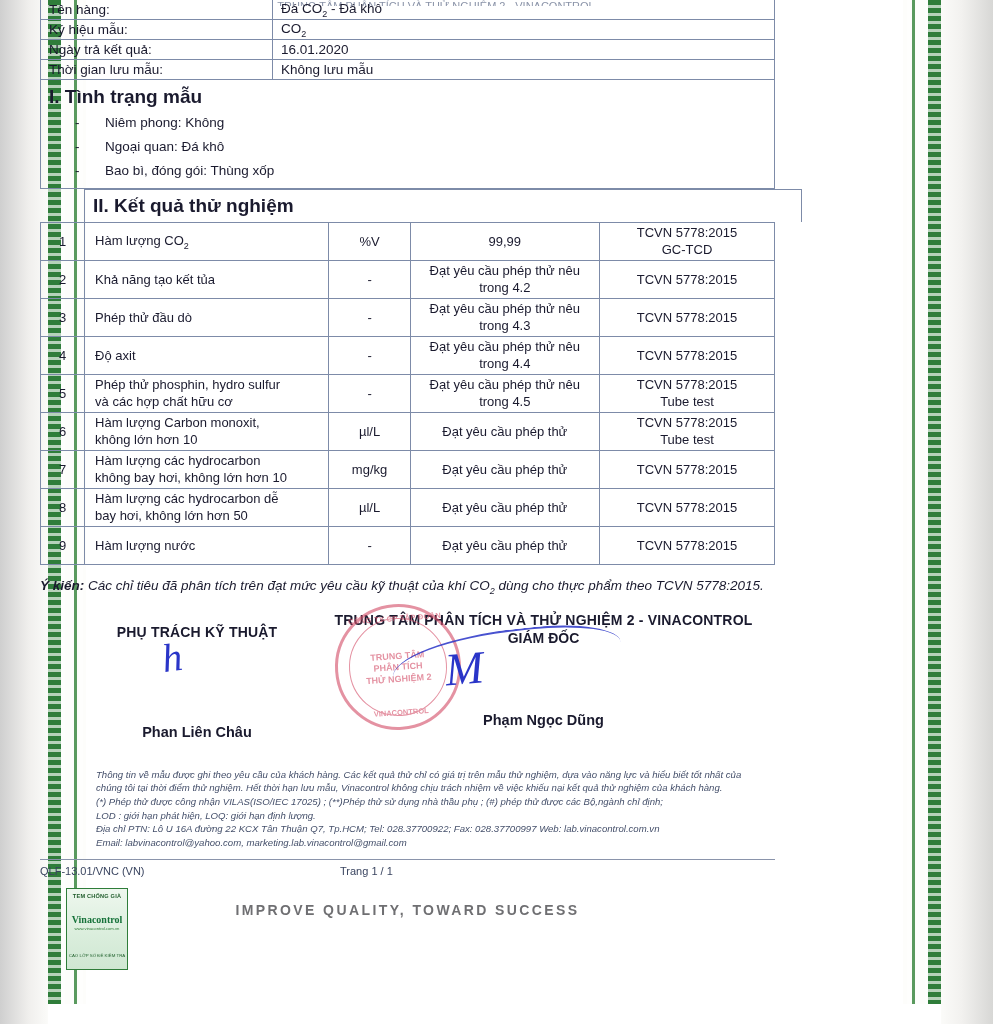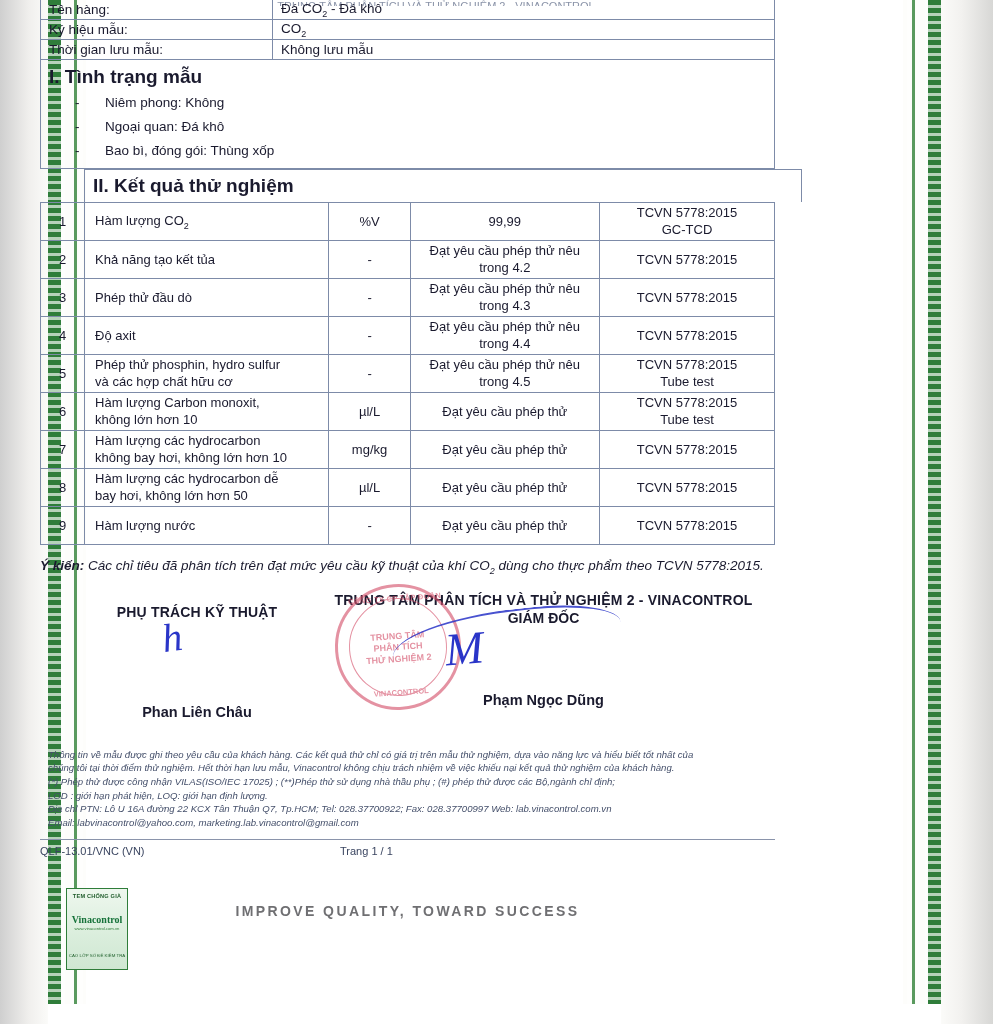--- a/index.html
+++ b/index.html
@@ -277,41 +277,42 @@
 
   
   .footnotes {
     width: 720px;
     margin-left: 8px;
     font-size: 9.6px;
     font-style: italic;
     color: #45506b;
     line-height: 1.42;
     margin-top: 6px;
+    padding-left: 48px;
   }
   .footnotes div { white-space: nowrap; overflow: hidden; }
   .foot-rule {
     width: 735px;
     border-top: 1px solid #8a94ab;
     margin-top: 10px;
   }
   .foot-bar {
     width: 735px;
     display: flex;
     font-size: 11px;
     color: #3a4560;
     margin-top: 5px;
   }
   .foot-bar .code { width: 300px; }
   .foot-bar .pg { width: 230px; }
 
   .slogan {
     width: 735px;
     text-align: center;
-    margin-top: 46px;
+    margin-top: 25px;
     font-size: 14px;
     letter-spacing: 2.4px;
     color: #6f6f72;
     font-weight: bold;
   }
 
   
   .seal {
     position: absolute;
     left: 66px;
@@ -388,20 +389,24 @@
 
     <table class="info-table">
       <tbody>
           <tr>
         <td class="lbl cut-top">Tên hàng:</td>
         <td class="cut-top">Đá CO<sub>2</sub> - Đá khô</td>
       </tr>
       <tr>
         <td class="lbl">Ký hiệu mẫu:</td>
         <td>CO<sub>2</sub></td>
+      </tr>
+      <tr>
+        <td class="lbl">Ngày trả kết quả:</td>
+        <td>16.01.2020</td>
       </tr>
       <tr>
         <td class="lbl">Thời gian lưu mẫu:</td>
         <td>Không lưu mẫu</td>
       </tr>
     </tbody>
       </table>
 
     <div class="sect-box">
       <div class="sect-title">I. Tình trạng mẫu</div>

